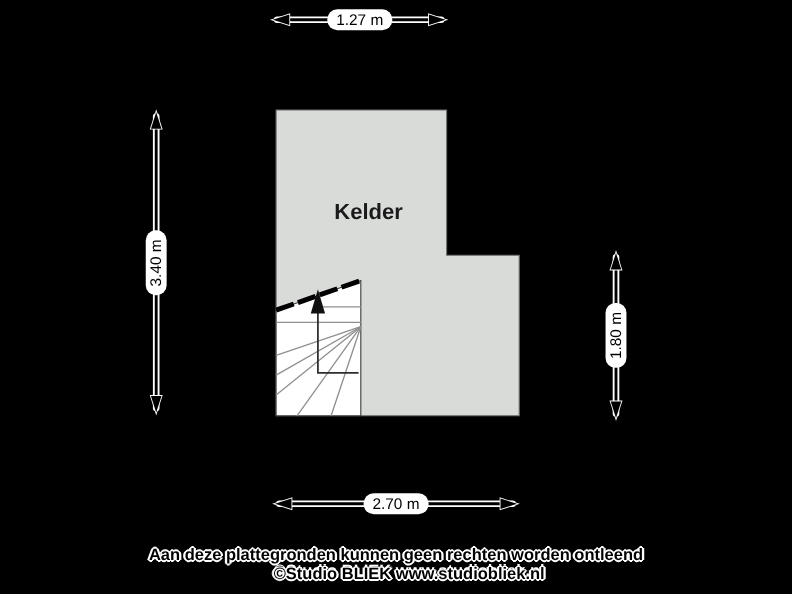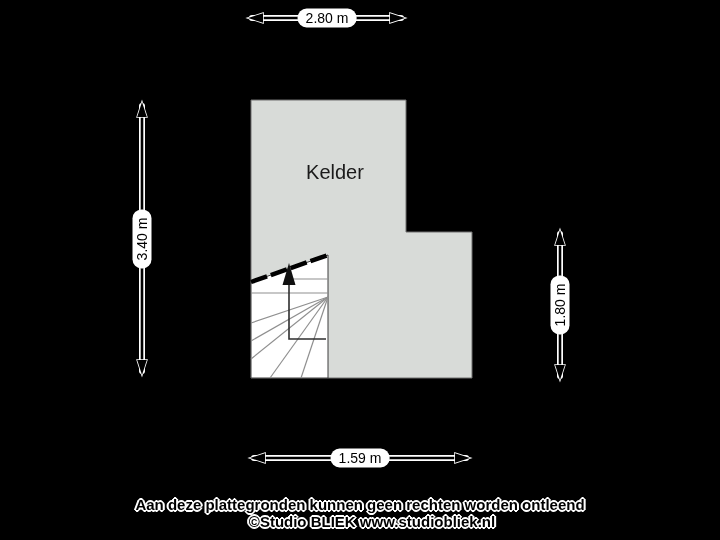--- a/index.html
+++ b/index.html
@@ -89,23 +89,23 @@
     </g>
 
     <g>
       <path class="dim-halo" d="M254,458 H466"></path>
       <path class="dim-line" d="M254,458 H466"></path>
       <polygon class="dim-head" points="250,458 265,453.2 265,462.8"></polygon>
       <polygon class="dim-head" points="470,458 455,453.2 455,462.8"></polygon>
     </g>
   </svg>
 
-  <div class="room-label" style="left:335px;top:172px;">Kelder</div>
+  <div class="room-label" style="left:335px;top:194px;font-weight:bold;">Kelder</div>
 
-  <div class="dim-box" style="left:327px;top:18px;">2.80 m</div>
+  <div class="dim-box" style="left:327px;top:18px;">1.27 m</div>
   <div class="dim-box vert" style="left:142px;top:239px;">3.40 m</div>
   <div class="dim-box vert" style="left:560px;top:305px;">1.80 m</div>
-  <div class="dim-box" style="left:360px;top:458px;">1.59 m</div>
+  <div class="dim-box" style="left:360px;top:458px;">2.70 m</div>
 
   <div class="footer-line" style="top:496px;">Aan deze plattegronden kunnen geen rechten worden ontleend</div>
   <div class="footer-line" style="top:513px;padding-left:12px;">©Studio BLIEK www.studiobliek.nl</div>
 
 </div>
 
 </body></html>

